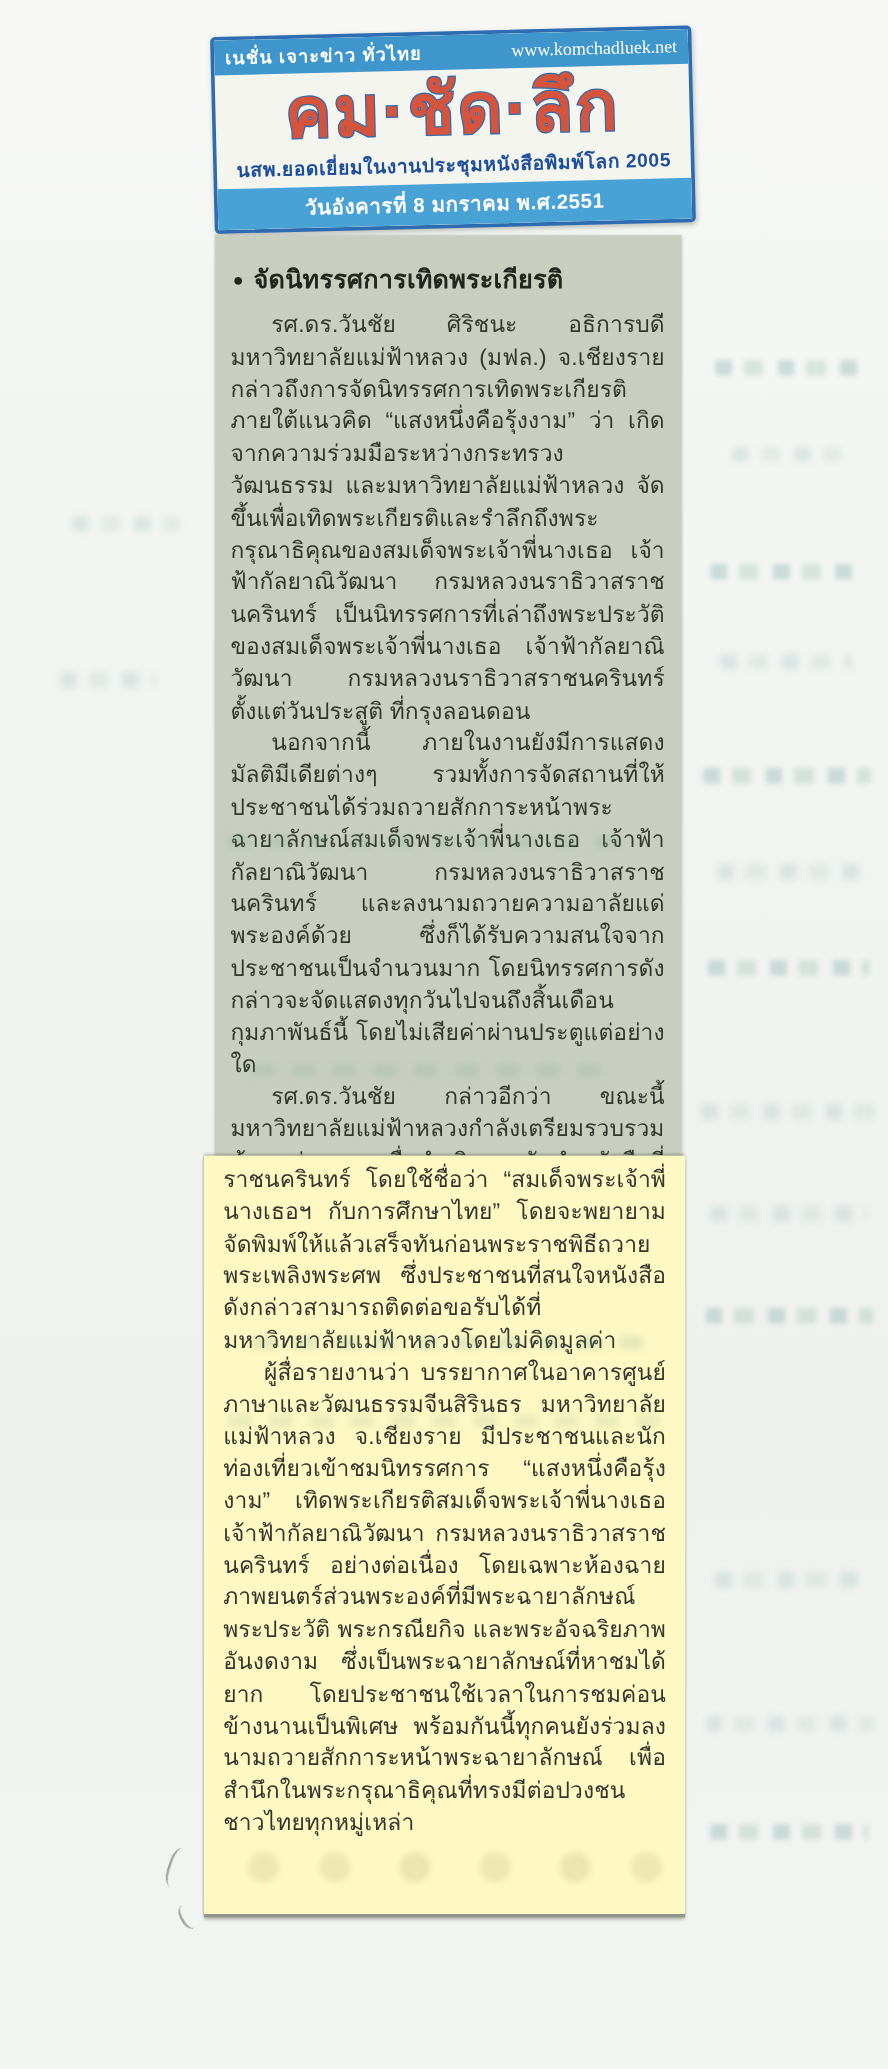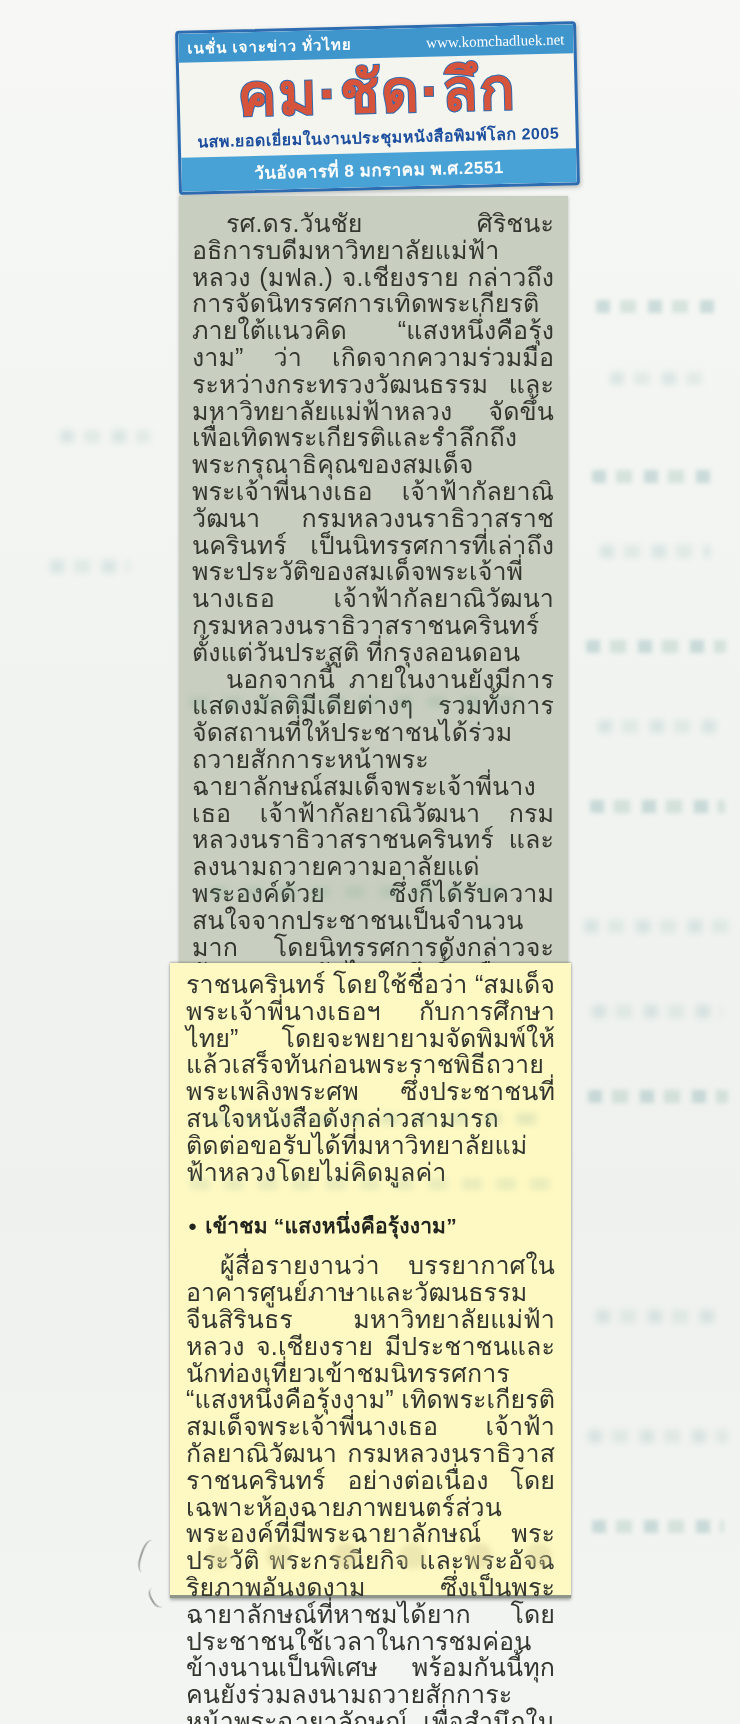--- a/index.html
+++ b/index.html
@@ -43,21 +43,21 @@
     box-shadow:0 1px 3px rgba(60,70,60,.35);
   }
   .strip1{left:179px;top:196px;width:389px;height:767px;padding:14px 14px 0 13px;box-sizing:border-box;}
   .strip2{left:170px;top:963px;width:401px;height:635px;padding:8px 16px 0 16px;box-sizing:border-box;
     background:#fef9c3;border-bottom:3px solid #8f958a;box-shadow:0 -1px 2px rgba(0,0,0,.25),0 2px 3px rgba(60,70,60,.4);}
   .news-heading{
     font-size:21px;font-weight:bold;color:#23261f;margin:6px 0 10px 2px;letter-spacing:.2px;
   }
   .news-heading .bullet{font-size:15px;margin-right:8px;position:relative;top:-2px;}
   .news-p{
-    font-size:25px;line-height:26.8px;text-align:justify;margin:0;
+    font-size:19px;line-height:26.8px;text-align:justify;margin:0;
     text-indent:34px;letter-spacing:.1px;
   }
   .news-p.no-indent{text-indent:0;}
   .strip2 .news-heading{margin-top:24px;}
 
   
   .bleed{
     position:absolute;height:13px;border-radius:3px;filter:blur(2px);opacity:.5;
     background:repeating-linear-gradient(90deg,rgba(96,150,152,.55) 0 14px,transparent 14px 24px,rgba(120,165,150,.45) 24px 40px,transparent 40px 52px);
   }
@@ -90,32 +90,32 @@
   <div class="masthead-topband">
     <span class="masthead-tagline">เนชั่น เจาะข่าว ทั่วไทย</span>
     <span class="masthead-site">www.komchadluek.net</span>
   </div>
   <div class="masthead-logo">คม·ชัด·ลึก</div>
   <div class="masthead-award">นสพ.ยอดเยี่ยมในงานประชุมหนังสือพิมพ์โลก 2005</div>
   <div class="masthead-dateband">วันอังคารที่ 8 มกราคม พ.ศ.2551</div>
 </div>
 
 <div class="strip strip1">
+  <div class="news-heading">
+    <span class="bullet">●</span><span>จัดนิทรรศการเทิดพระเกียรติ</span>
+  </div>
   <p class="news-p">รศ.ดร.วันชัย ศิริชนะ อธิการบดีมหาวิทยาลัยแม่ฟ้าหลวง (มฟล.) จ.เชียงราย กล่าวถึงการจัดนิทรรศการเทิดพระเกียรติ ภายใต้แนวคิด “แสงหนึ่งคือรุ้งงาม” ว่า เกิดจากความร่วมมือระหว่างกระทรวงวัฒนธรรม และมหาวิทยาลัยแม่ฟ้าหลวง จัดขึ้นเพื่อเทิดพระเกียรติและรำลึกถึงพระกรุณาธิคุณของสมเด็จพระเจ้าพี่นางเธอ เจ้าฟ้ากัลยาณิวัฒนา กรมหลวงนราธิวาสราชนครินทร์ เป็นนิทรรศการที่เล่าถึงพระประวัติของสมเด็จพระเจ้าพี่นางเธอ เจ้าฟ้ากัลยาณิวัฒนา กรมหลวงนราธิวาสราชนครินทร์ ตั้งแต่วันประสูติ ที่กรุงลอนดอน</p>
   <p class="news-p">นอกจากนี้ ภายในงานยังมีการแสดงมัลติมีเดียต่างๆ รวมทั้งการจัดสถานที่ให้ประชาชนได้ร่วมถวายสักการะหน้าพระฉายาลักษณ์สมเด็จพระเจ้าพี่นางเธอ เจ้าฟ้ากัลยาณิวัฒนา กรมหลวงนราธิวาสราชนครินทร์ และลงนามถวายความอาลัยแด่พระองค์ด้วย ซึ่งก็ได้รับความสนใจจากประชาชนเป็นจำนวนมาก โดยนิทรรศการดังกล่าวจะจัดแสดงทุกวันไปจนถึงสิ้นเดือนกุมภาพันธ์นี้ โดยไม่เสียค่าผ่านประตูแต่อย่างใด</p>
   <p class="news-p">รศ.ดร.วันชัย กล่าวอีกว่า ขณะนี้มหาวิทยาลัยแม่ฟ้าหลวงกำลังเตรียมรวบรวมข้อมูลต่างๆ เพื่อดำเนินการจัดทำหนังสือที่ระลึกถึงสมเด็จพระเจ้าพี่นางเธอ เจ้าฟ้ากัลยาณิวัฒนา กรมหลวงนราธิวาส</p>
   <div class="smudge" style="left:10px;top:500px;width:340px;"></div>
   <div class="smudge" style="left:30px;top:690px;width:300px;"></div>
 </div>
 
 <div class="strip strip2">
   <p class="news-p no-indent">ราชนครินทร์ โดยใช้ชื่อว่า “สมเด็จพระเจ้าพี่นางเธอฯ กับการศึกษาไทย” โดยจะพยายามจัดพิมพ์ให้แล้วเสร็จทันก่อนพระราชพิธีถวายพระเพลิงพระศพ ซึ่งประชาชนที่สนใจหนังสือดังกล่าวสามารถติดต่อขอรับได้ที่มหาวิทยาลัยแม่ฟ้าหลวงโดยไม่คิดมูลค่า</p>
-  <div class="news-heading">
-    <span class="bullet">●</span><span>เข้าชม “แสงหนึ่งคือรุ้งงาม”</span>
-  </div>
   <p class="news-p">ผู้สื่อรายงานว่า บรรยากาศในอาคารศูนย์ภาษาและวัฒนธรรมจีนสิรินธร มหาวิทยาลัยแม่ฟ้าหลวง จ.เชียงราย มีประชาชนและนักท่องเที่ยวเข้าชมนิทรรศการ “แสงหนึ่งคือรุ้งงาม” เทิดพระเกียรติสมเด็จพระเจ้าพี่นางเธอ เจ้าฟ้ากัลยาณิวัฒนา กรมหลวงนราธิวาสราชนครินทร์ อย่างต่อเนื่อง โดยเฉพาะห้องฉายภาพยนตร์ส่วนพระองค์ที่มีพระฉายาลักษณ์ พระประวัติ พระกรณียกิจ และพระอัจฉริยภาพอันงดงาม ซึ่งเป็นพระฉายาลักษณ์ที่หาชมได้ยาก โดยประชาชนใช้เวลาในการชมค่อนข้างนานเป็นพิเศษ พร้อมกันนี้ทุกคนยังร่วมลงนามถวายสักการะหน้าพระฉายาลักษณ์ เพื่อสำนึกในพระกรุณาธิคุณที่ทรงมีต่อปวงชนชาวไทยทุกหมู่เหล่า</p>
   <div class="smudge" style="left:40px;top:150px;width:330px;"></div>
   <div class="smudge" style="left:20px;top:215px;width:360px;opacity:.28;"></div>
   <div class="watermark"></div>
 </div>
 
 <div class="bleed" style="left:596px;top:300px;width:120px;"></div>
 <div class="bleed soft" style="left:610px;top:372px;width:100px;"></div>
 <div class="bleed" style="left:592px;top:470px;width:128px;"></div>
 <div class="bleed soft" style="left:600px;top:545px;width:110px;"></div>

